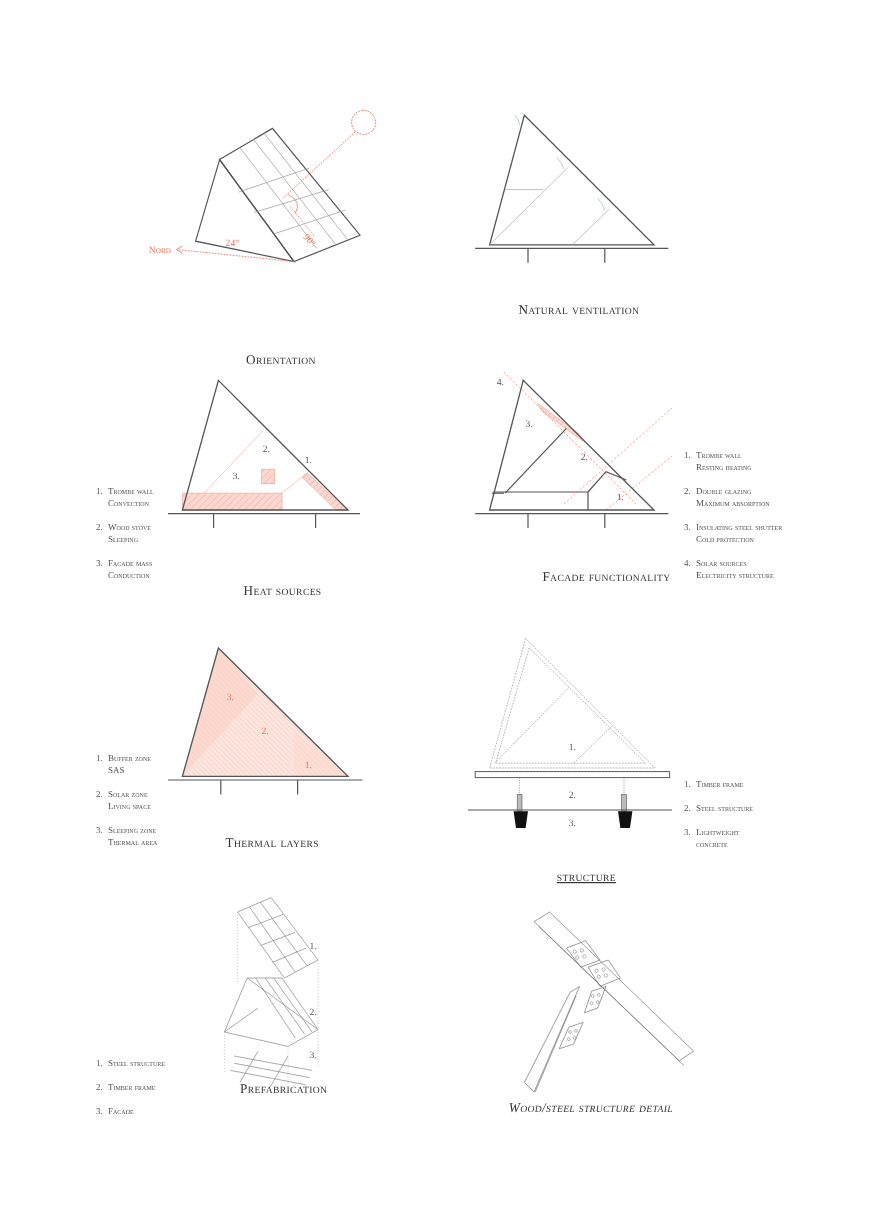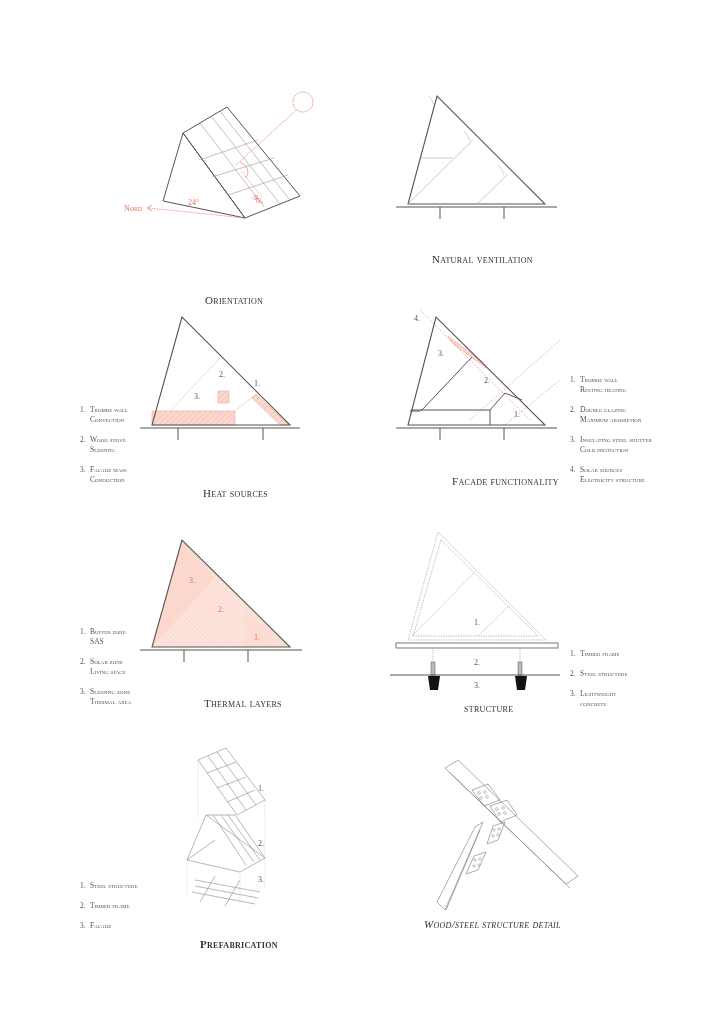--- a/index.html
+++ b/index.html
@@ -193,23 +193,23 @@
         <circle cx="474" cy="866" r="1.2"></circle>
         <circle cx="479" cy="865" r="1.2"></circle>
     </g>
   </g>
 </svg>
 
 <div class="panel-title" style="left:205px; top:253px;margin-top:41px;">Orientation</div>
 <div class="panel-title" style="left:432px; top:253px;">Natural ventilation</div>
 <div class="panel-title" style="left:203px; top:447px;margin-top:40px;">Heat sources</div>
 <div class="panel-title" style="left:441px; top:475px;margin-left:11px;">Facade functionality</div>
-<div class="panel-title" style="left:204px; top:697px;">Thermal layers</div>
-<div class="panel-title" style="left:464px; top:702px;">structure</div>
-<div class="panel-title" style="left:200px; top:938px;font-weight:bold;">Prefabrication</div>
+<div class="panel-title" style="left:188px; top:697px;">Thermal layers</div>
+<div class="panel-title" style="left:464px; top:725px;text-decoration:underline;">structure</div>
+<div class="panel-title" style="left:200px; top:902px;">Prefabrication</div>
 <div class="panel-title" style="left:424px; top:918px;font-style:italic;">Wood/steel structure detail</div>
 
 <div class="legend" style="left:80px; top:405px;">
   <div class="item">
       <span class="num">1.</span>
       <span class="txt">
         <div>Trombe wall</div>
         <div>Convection</div>
       </span>
     </div>

